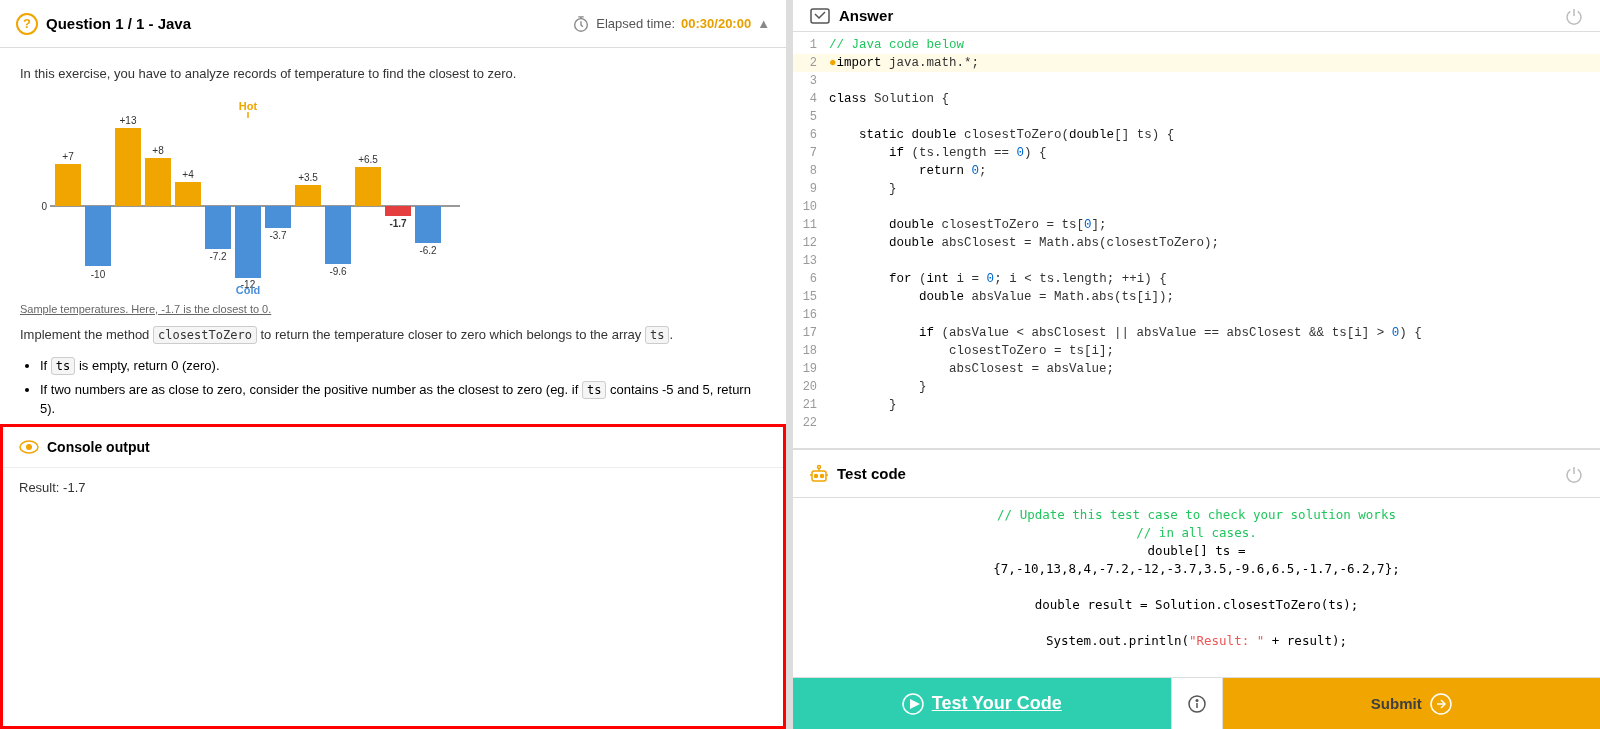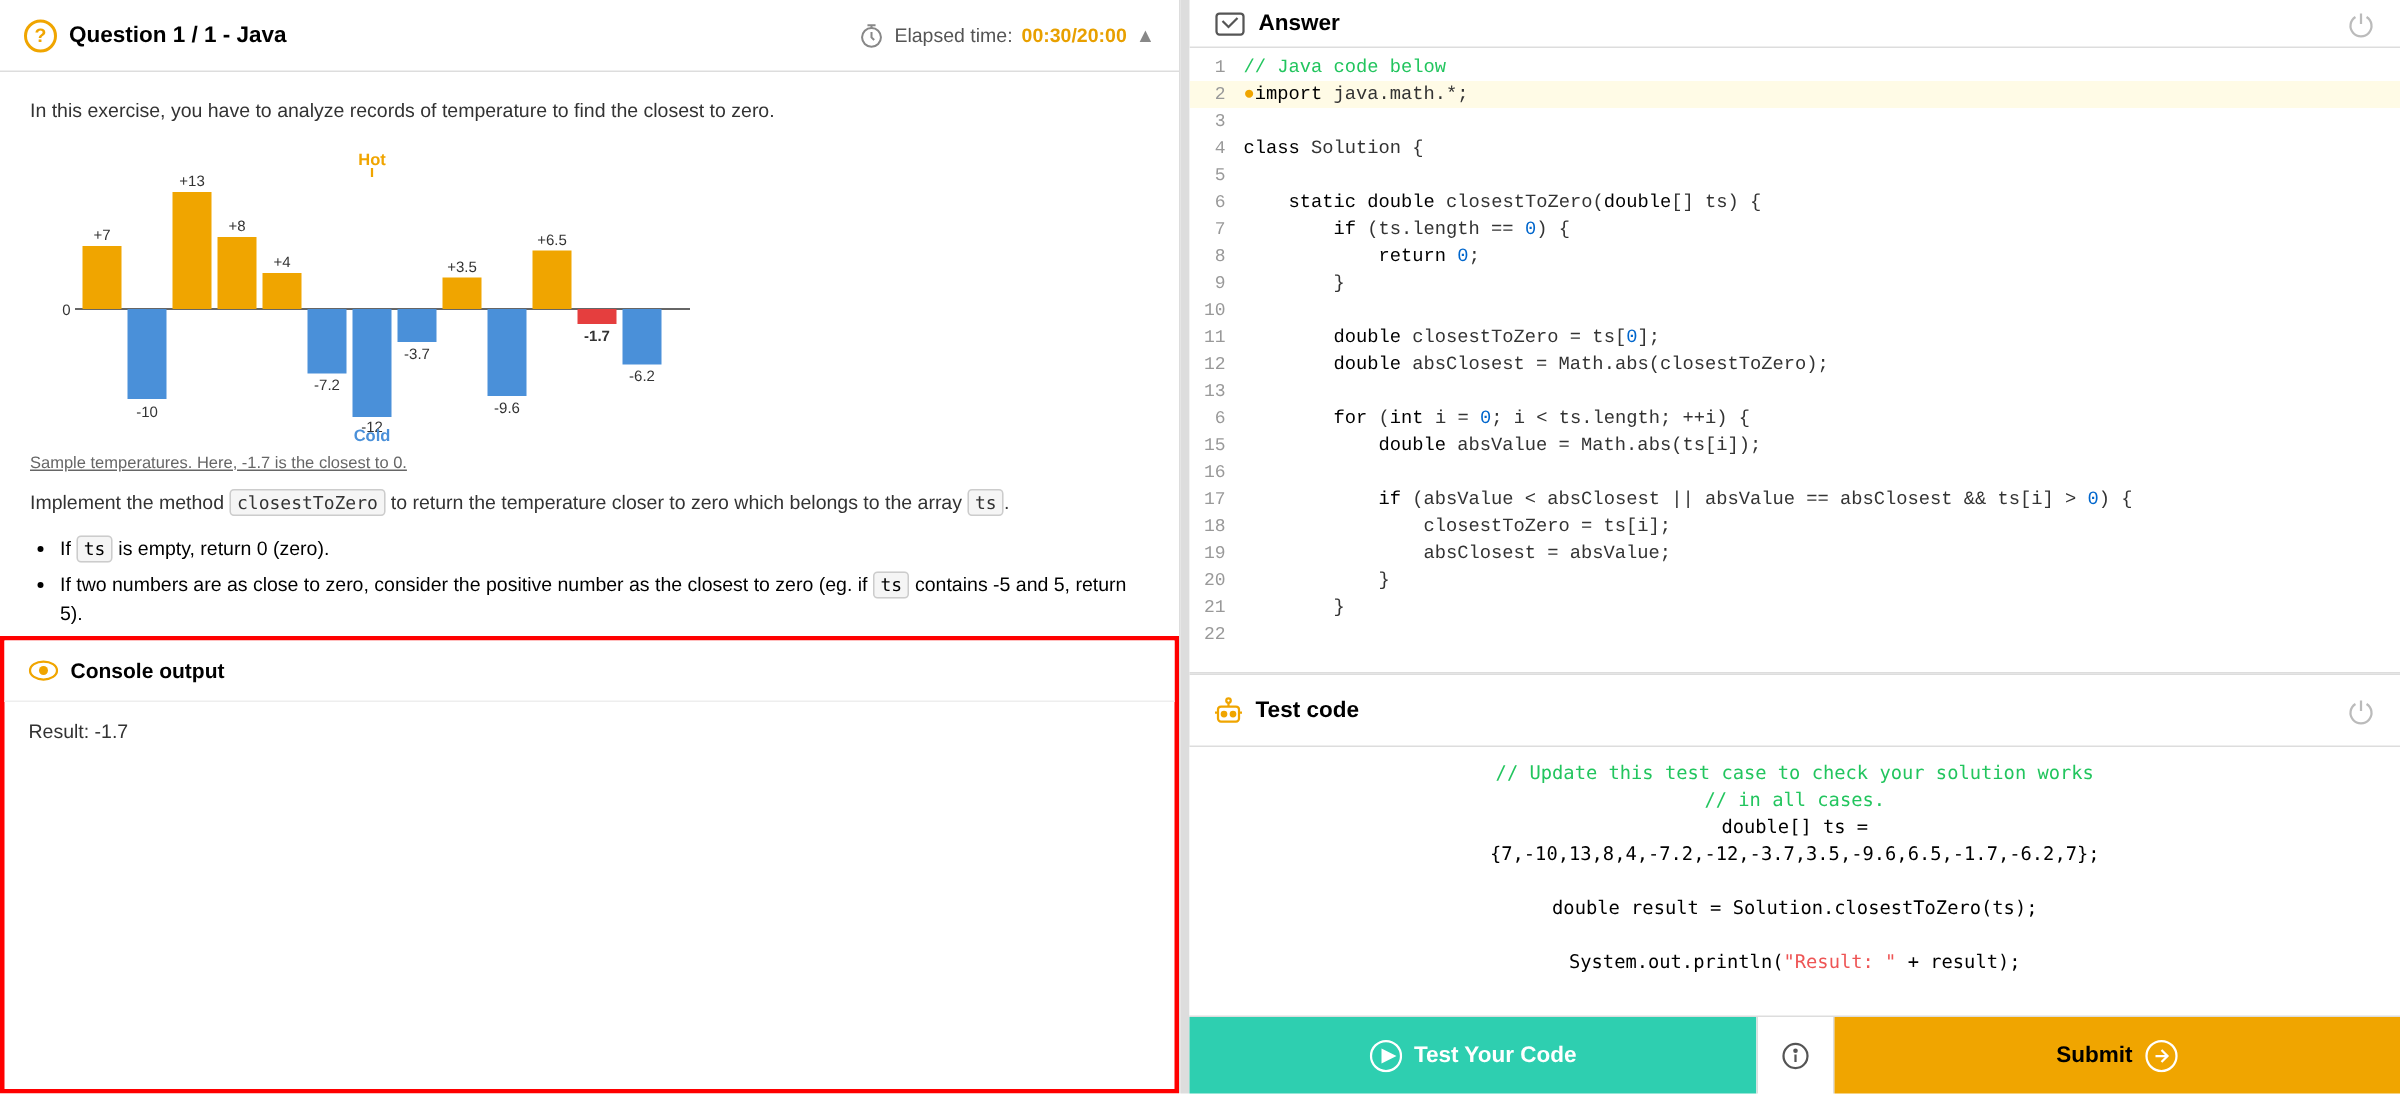--- a/index.html
+++ b/index.html
@@ -258,45 +258,46 @@
       display: flex;
       height: 52px;
       border-top: 1px solid #ddd;
     }
 
     .test-btn {
       flex: 1;
       background: #2ecfb0;
       color: #fff;
       border: none;
-      font-size: 15px;
+      font-size: 18px;
       font-weight: bold;
       cursor: pointer;
       display: flex;
       align-items: center;
       justify-content: center;
       gap: 8px;
+      text-decoration: underline;
     }
 
     .info-btn {
       width: 52px;
       background: #fff;
       border: none;
       border-left: 1px solid #ddd;
       border-right: 1px solid #ddd;
       cursor: pointer;
       display: flex;
       align-items: center;
       justify-content: center;
     }
 
     .submit-btn {
       flex: 1;
       background: #f0a500;
-      color: #000000;
+      color: #404040;
       border: none;
       font-size: 15px;
       font-weight: bold;
       cursor: pointer;
       display: flex;
       align-items: center;
       justify-content: center;
       gap: 8px;
     }
 

